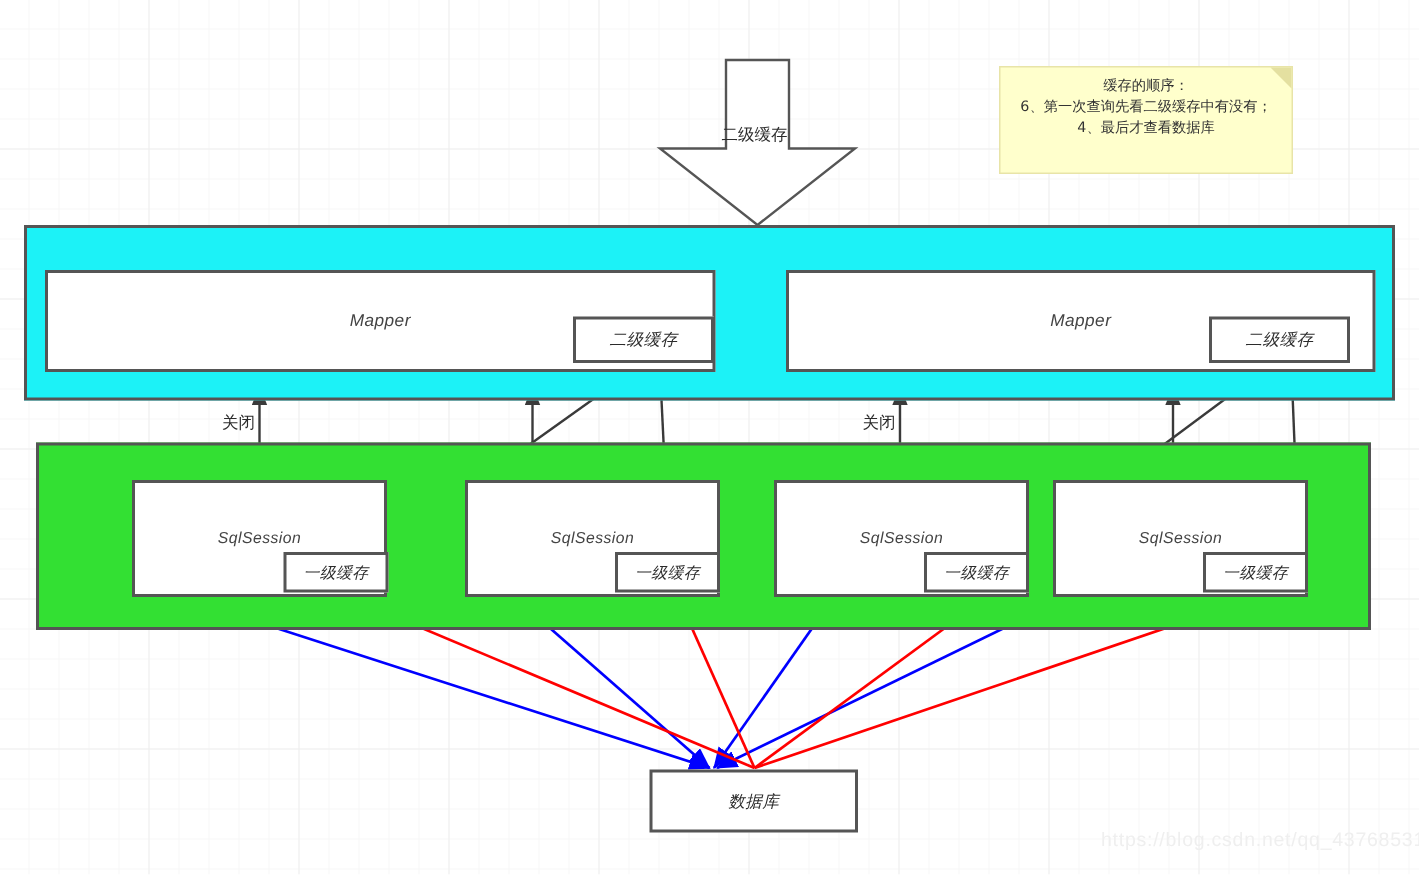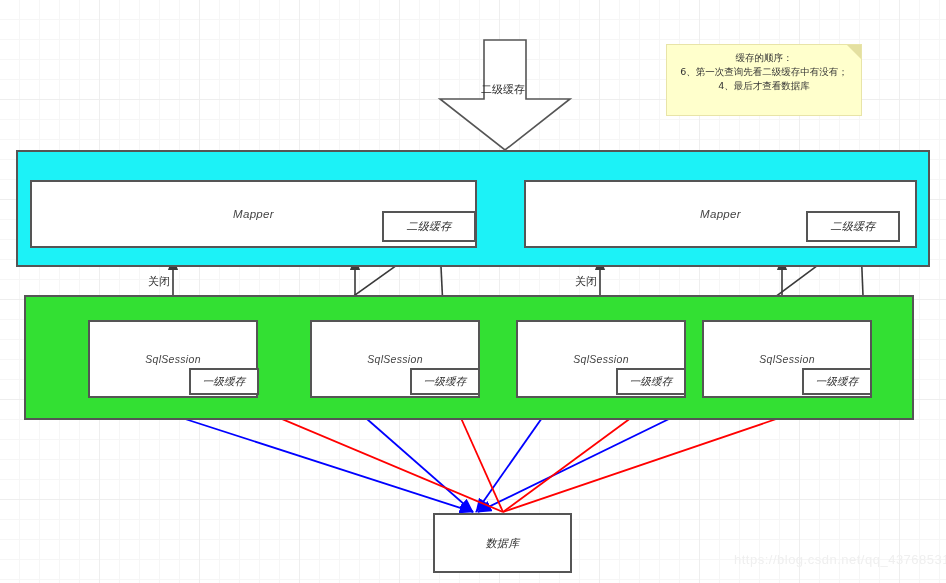--- a/index.html
+++ b/index.html
@@ -199,19 +199,19 @@
     <span>一级缓存</span>
   </div>
 
   <div class="box" style="left:702px;top:320px;width:170px;height:78px;">
     <span class="session-title">SqlSession</span>
   </div>
   <div class="box cache1 label-cn" style="left:802px;top:368px;width:70px;height:27px;">
     <span>一级缓存</span>
   </div>
 
-  <div class="box label-cn" style="left:433px;top:513px;width:139px;height:60px;font-size:11px;">
+  <div class="box label-cn" style="left:433px;top:513px;width:139px;height:42px;font-size:11px;">
     <span>数据库</span>
   </div>
 
   <div class="watermark" style="left:734px;top:552px;">https://blog.csdn.net/qq_43768531</div>
 
 </div>
 
 </body></html>

